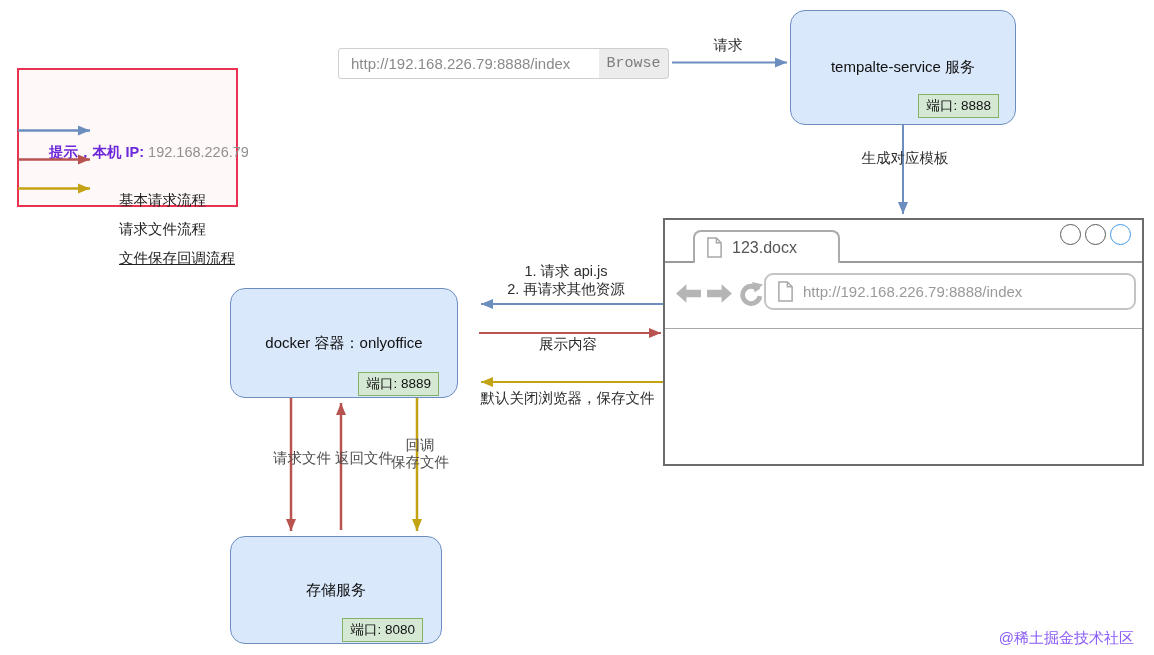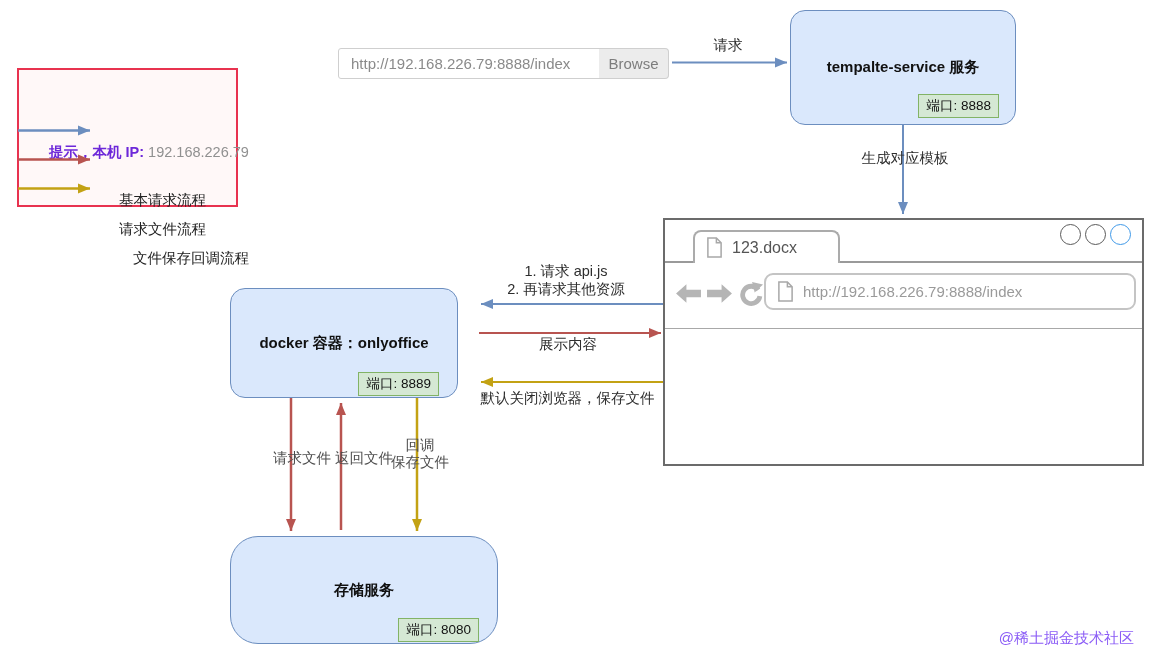--- a/index.html
+++ b/index.html
@@ -8,39 +8,39 @@
 
   
   .legend { position:absolute; left:17px; top:68px; width:221px; height:139px;
             border:2px solid #e8324f; background:#fff8f8; }
   .legend-title { position:absolute; left:30px; top:73px; font-size:14.5px; white-space:nowrap; }
   .legend-title .t-red { color:#6d28d9; font-weight:bold; }
   .legend-title .t-ip  { color:#909090;text-align:right; }
   .legend-label { position:absolute; font-size:14.5px; color:#222; white-space:nowrap; }
   .ll1 { left:100px; top:121px; }
   .ll2 { left:100px; top:150px; }
-  .ll3 { left:114px; top:179px; }
+  .ll3 { left:100px; top:179px;text-decoration:underline; }
 
   
   .url-input { position:absolute; left:338px; top:48px; width:262px; height:31px;
                border:1px solid #cfcfcf; border-radius:3px 0 0 3px; padding-left:12px;
                font-size:15px; color:#8a8a8a; background:#fff; outline:none;
                font-family:"Liberation Sans","DejaVu Sans",sans-serif; }
   .browse-btn { position:absolute; left:599px; top:48px; width:70px; height:31px;
                 background:#ececec; border:1px solid #cfcfcf; border-left:none;
                 border-radius:0 4px 4px 0; font-size:15px; color:#7d7d7d;
-                font-family:Liberation Sans, sans-serif; }
+                font-family:Liberation Mono, monospace; }
 
   
   .node { position:absolute; background:#dae8fc; border:1px solid #6c8ebf; border-radius:15px;
           display:flex; align-items:center; justify-content:center; }
-  .node-label { font-size:15px; color:#111;font-weight:bold; }
+  .node-label { font-size:15px; color:#111; }
   .node-template { left:790px; top:10px;  width:226px; height:115px; }
   .node-docker   { left:230px; top:288px; width:228px; height:110px; }
-  .node-storage  { left:230px; top:536px; width:268px; height:108px;border-radius:28px; }
+  .node-storage  { left:230px; top:536px; width:212px; height:108px; }
   .port-badge { position:absolute; background:#d5e8d4; border:1px solid #82b366;
                 font-size:13.5px; color:#111; padding:2px 7px; white-space:nowrap; }
   .pb-template { right:16px; bottom:6px; }
   .pb-docker   { right:18px; bottom:1px; }
   .pb-storage  { right:18px; bottom:1px; }
 
   
   .browser { position:absolute; left:663px; top:218px; width:481px; height:248px;
              background:#fff; border:2px solid #6b6b6b; }
   .tabline { position:absolute; left:0; right:0; top:41px; border-top:2px solid #9a9a9a; z-index:1; }

